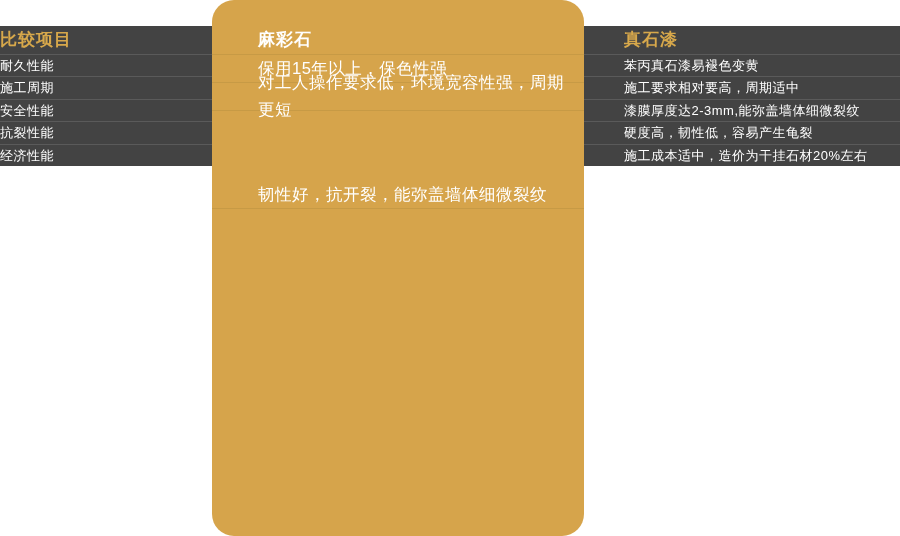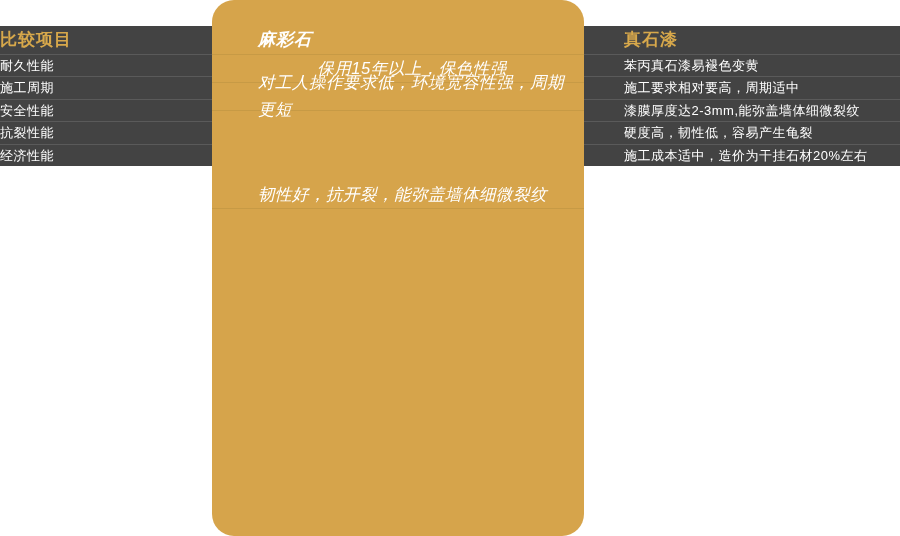--- a/index.html
+++ b/index.html
@@ -77,21 +77,20 @@
     z-index: 2;
     pointer-events: none;
   }
   #highlight-inner {
     position: absolute;
     left: 212px;
     top: 0;
     width: 372px;
     height: 492px;
     z-index: 3;
-    font-style: italic;
   }
   .hl-row {
     box-sizing: border-box;
     border-bottom: 1px solid #c79a45;
     color: #ffffff;
     font-size: 16.5px;
     line-height: 1.65;
     letter-spacing: 0.5px;
     padding: 0 18px 0 46px;
     display: flex;
@@ -152,21 +151,21 @@
   </table>
 
 </div>
 
 <div id="highlight-card"></div>
 
 <div id="highlight-inner">
   <div class="hl-row header" style="position: absolute; left: 0px; right: 0px; top: 26px; height: 28.5469px;">
     <span class="hl-text">麻彩石</span>
   </div>
-  <div class="hl-row" style="position: absolute; left: 0px; right: 0px; top: 54.5469px; height: 28.2188px; justify-content: center;">
+  <div class="hl-row" style="position: absolute; left: 0px; right: 0px; top: 54.5469px; height: 28.2188px;">
     <span class="hl-text">保用15年以上，保色性强</span>
   </div>
   <div class="hl-row" style="position: absolute; left: 0px; right: 0px; top: 82.7656px; height: 28.2188px;">
     <span class="hl-text">对工人操作要求低，环境宽容性强，周期更短</span>
   </div>
   <div class="hl-row" style="position: absolute; left: 0px; right: 0px; top: 139.203px; height: 28.2188px; margin-top: 42px;">
     <span class="hl-text">韧性好，抗开裂，能弥盖墙体细微裂纹</span>
   </div>
 </div>
 

